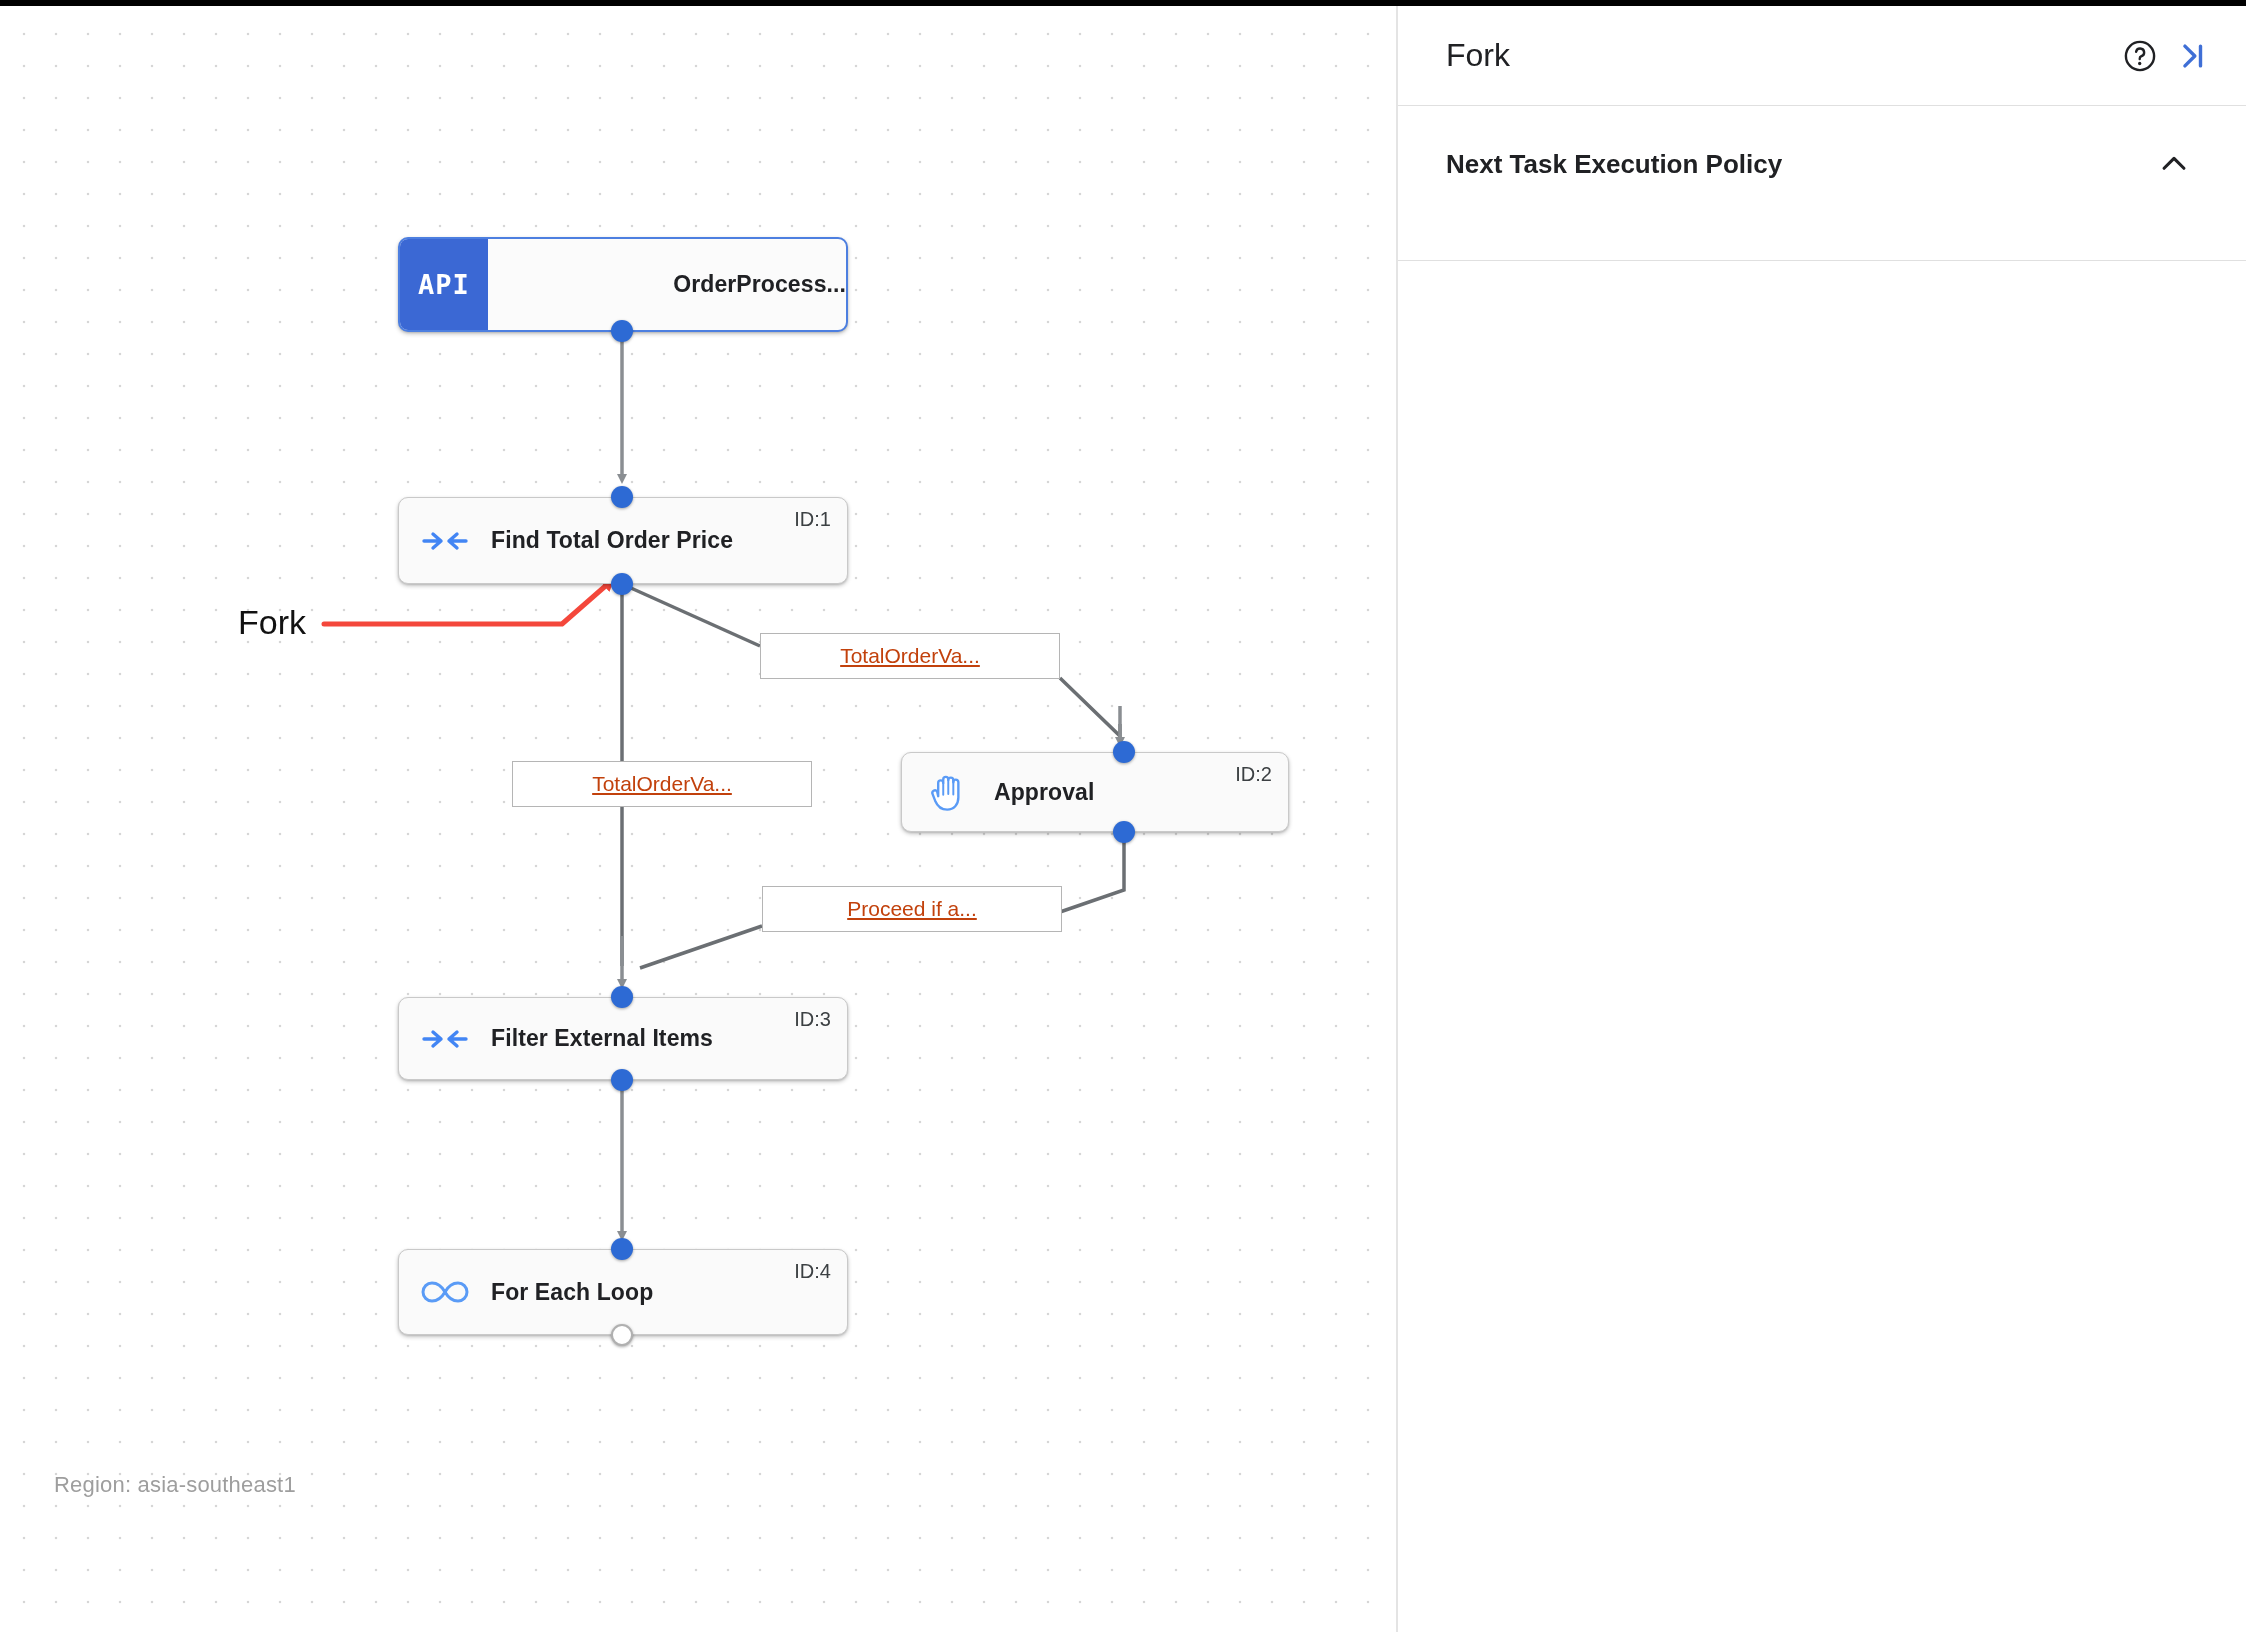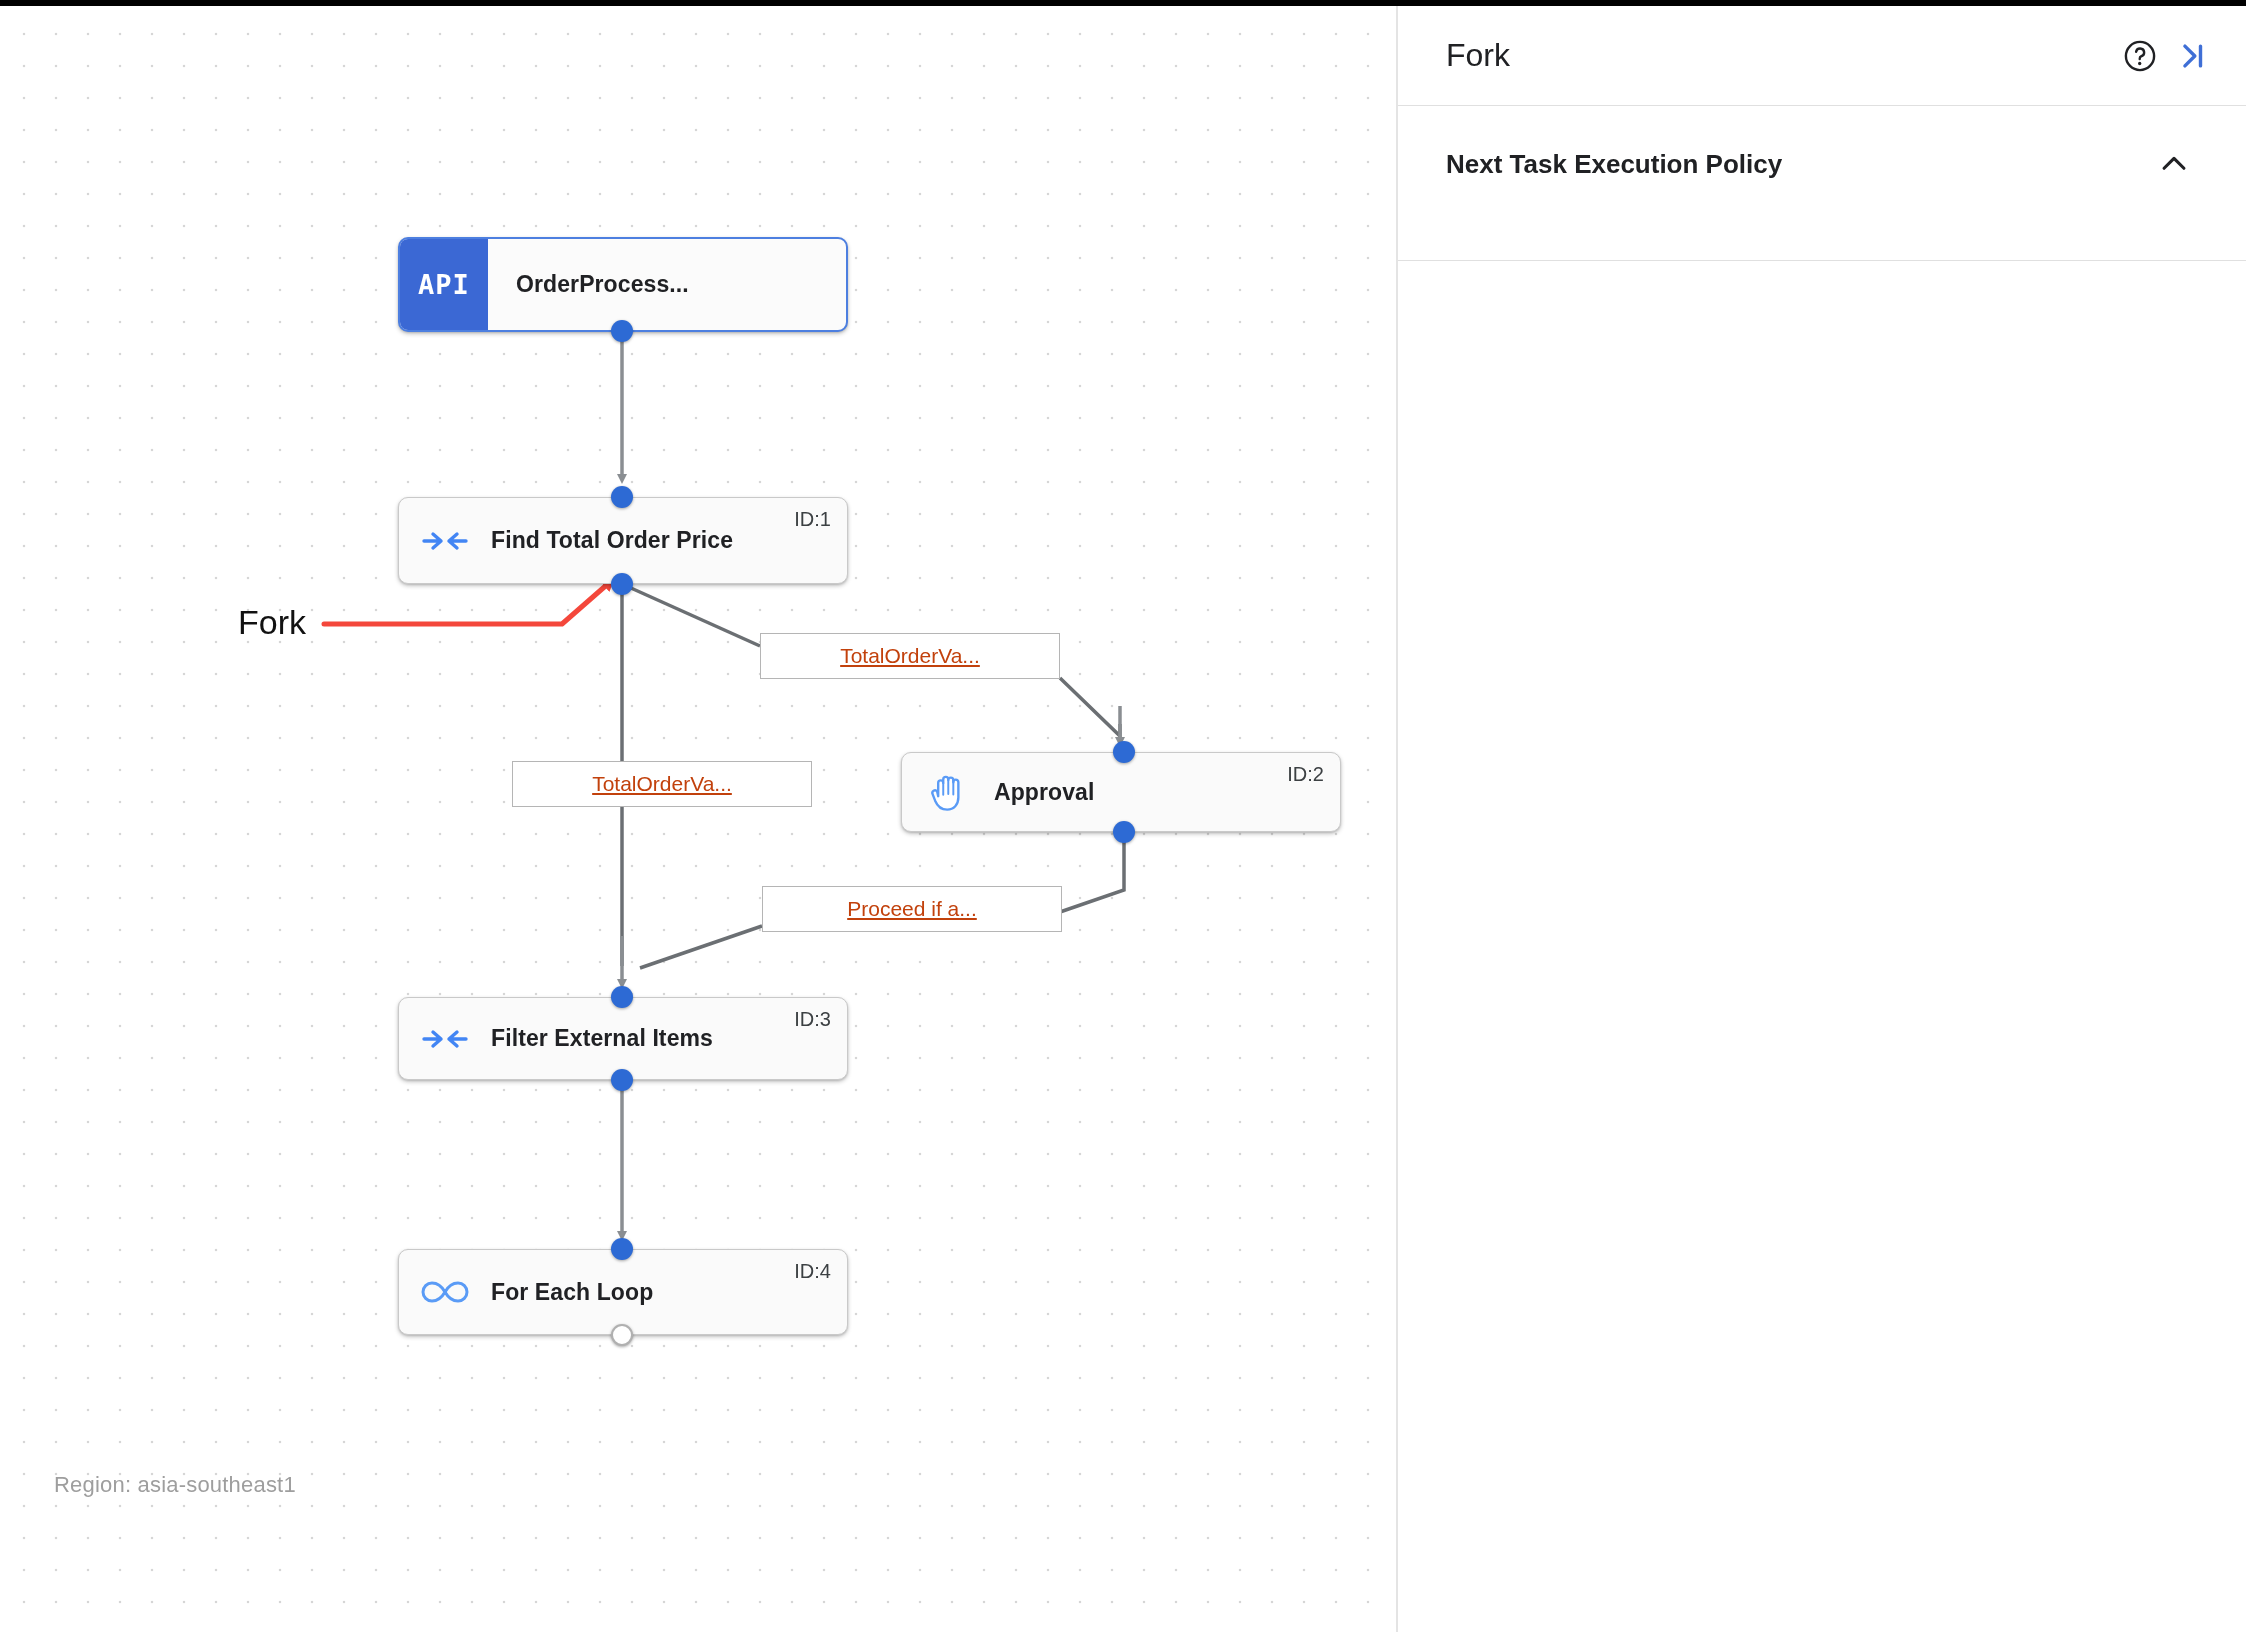--- a/index.html
+++ b/index.html
@@ -58,20 +58,21 @@
     border: 1.5px solid #c9c9c9;
     border-radius: 10px;
     box-shadow: 0 2px 4px rgba(0,0,0,0.22), 0 1px 2px rgba(0,0,0,0.12);
     display: flex;
     align-items: center;
     overflow: visible;
   }
   .node.selected {
     border: 2.5px solid #4d7fe0;
     background: #fbfbfb;
+    justify-content: space-between;
   }
   .node-icon {
     width: 92px;
     flex: 0 0 92px;
     display: flex;
     align-items: center;
     justify-content: center;
     color: #4285f4;
   }
   .node-title {
@@ -299,21 +300,21 @@
           <path d="M2,15 L19,15 M19,15 L11,8 M19,15 L11,22" stroke="#4285f4" stroke-width="3.4" fill="none" stroke-linecap="round" stroke-linejoin="round"></path>
           <path d="M44,15 L27,15 M27,15 L35,8 M27,15 L35,22" stroke="#4285f4" stroke-width="3.4" fill="none" stroke-linecap="round" stroke-linejoin="round"></path>
         </svg>
       </div>
       <div class="node-title">Find Total Order Price</div>
       <div class="node-id">ID:1</div>
     </div>
     <div class="port" style="left:611px; top:480px;"></div>
     <div class="port" style="left:611px; top:567px;"></div>
 
-    <div class="node" style="left:901px; top:746px; width:440px; height:80px;">
+    <div class="node" style="left:901px; top:746px; width:388px; height:80px;">
       <div class="node-icon">
         <svg width="38" height="42" viewBox="0 0 26 30">
           <path d="M6,18 V8.5 a1.8,1.8 0 0 1 3.6,0 V6 a1.8,1.8 0 0 1 3.6,0 V6.5
                    a1.8,1.8 0 0 1 3.6,0 V8 a1.8,1.8 0 0 1 3.6,0 V19
                    c0,5 -3.2,8.6 -8,8.6 c-4.4,0 -7,-2.6 -8.6,-6.4
                    L2,16.5 a1.9,1.9 0 0 1 3.2,-2 Z" stroke="#5a9bf6" stroke-width="1.7" fill="#ffffff" stroke-linejoin="round"></path>
           <path d="M9.6,8.5 V17 M13.2,6 V16.5 M16.8,6.5 V16.8" stroke="#5a9bf6" stroke-width="1.4" fill="none" stroke-linecap="round"></path>
         </svg>
       </div>
       <div class="node-title">Approval</div>

